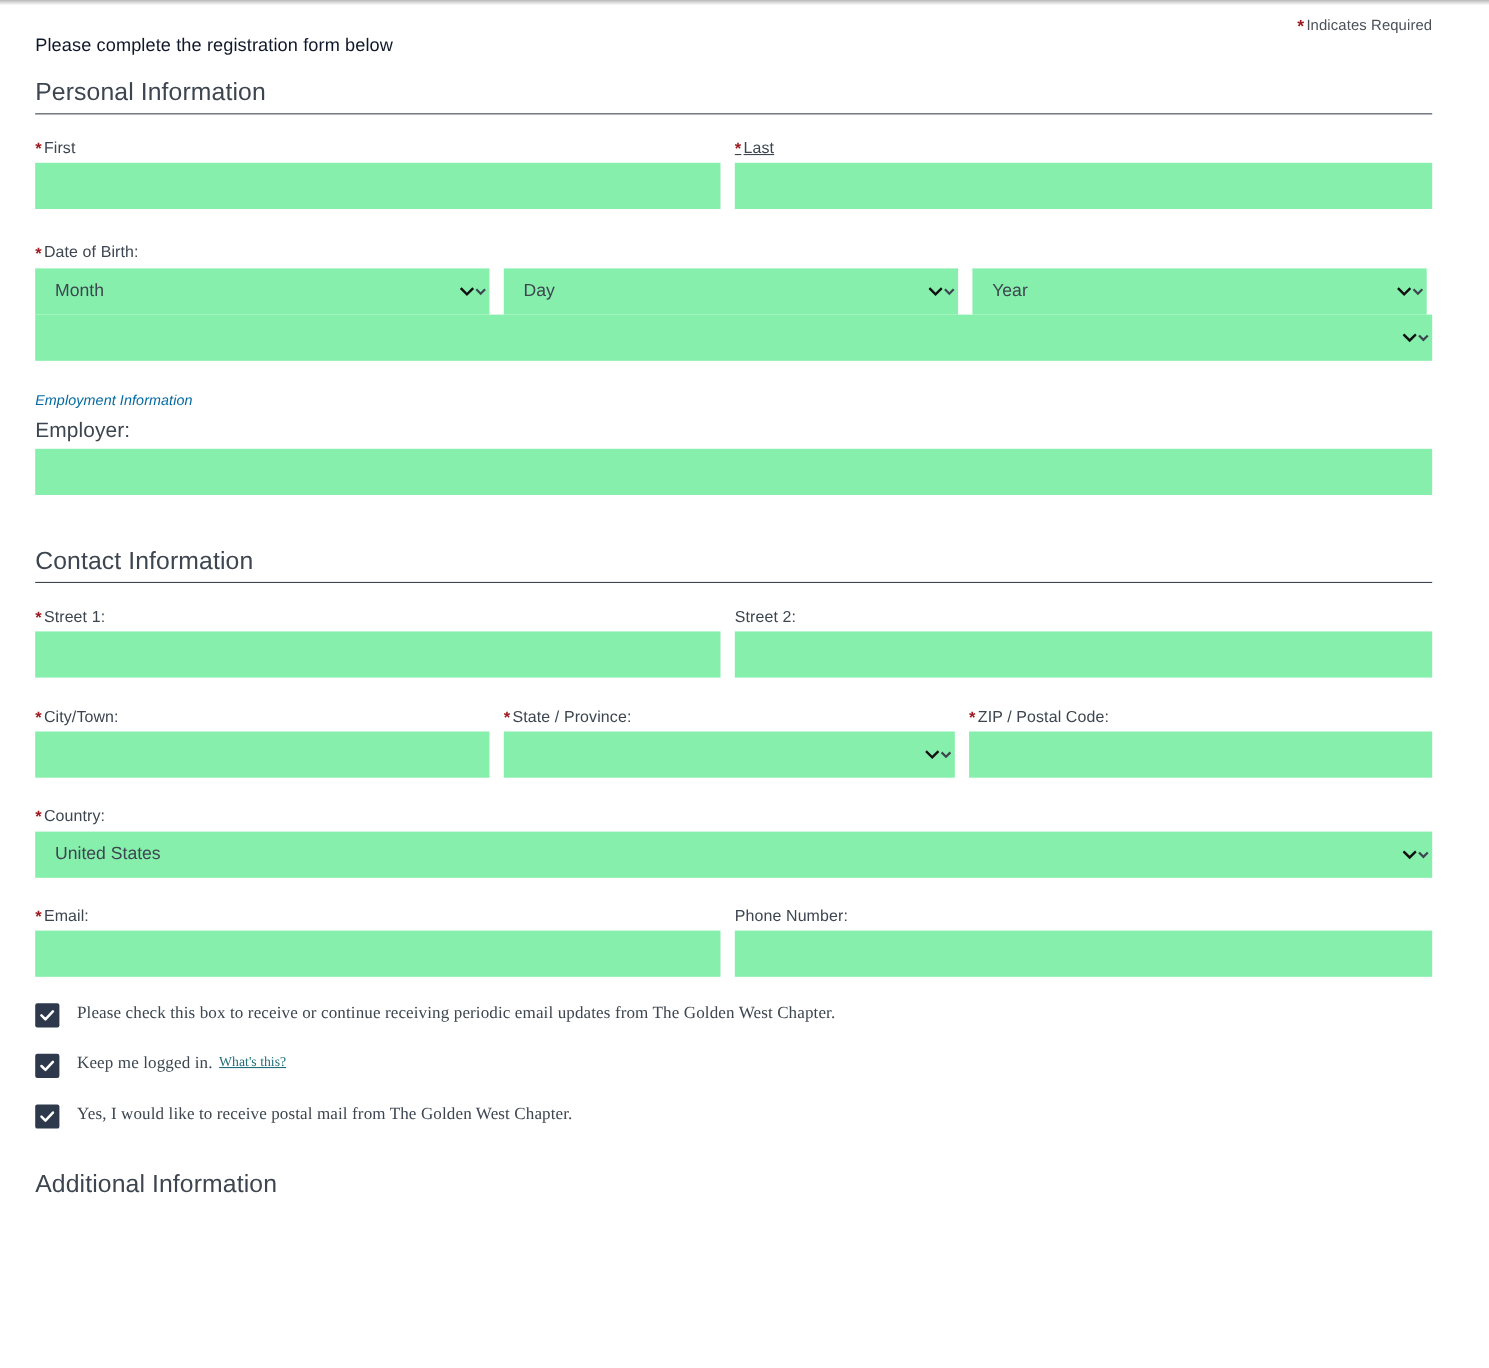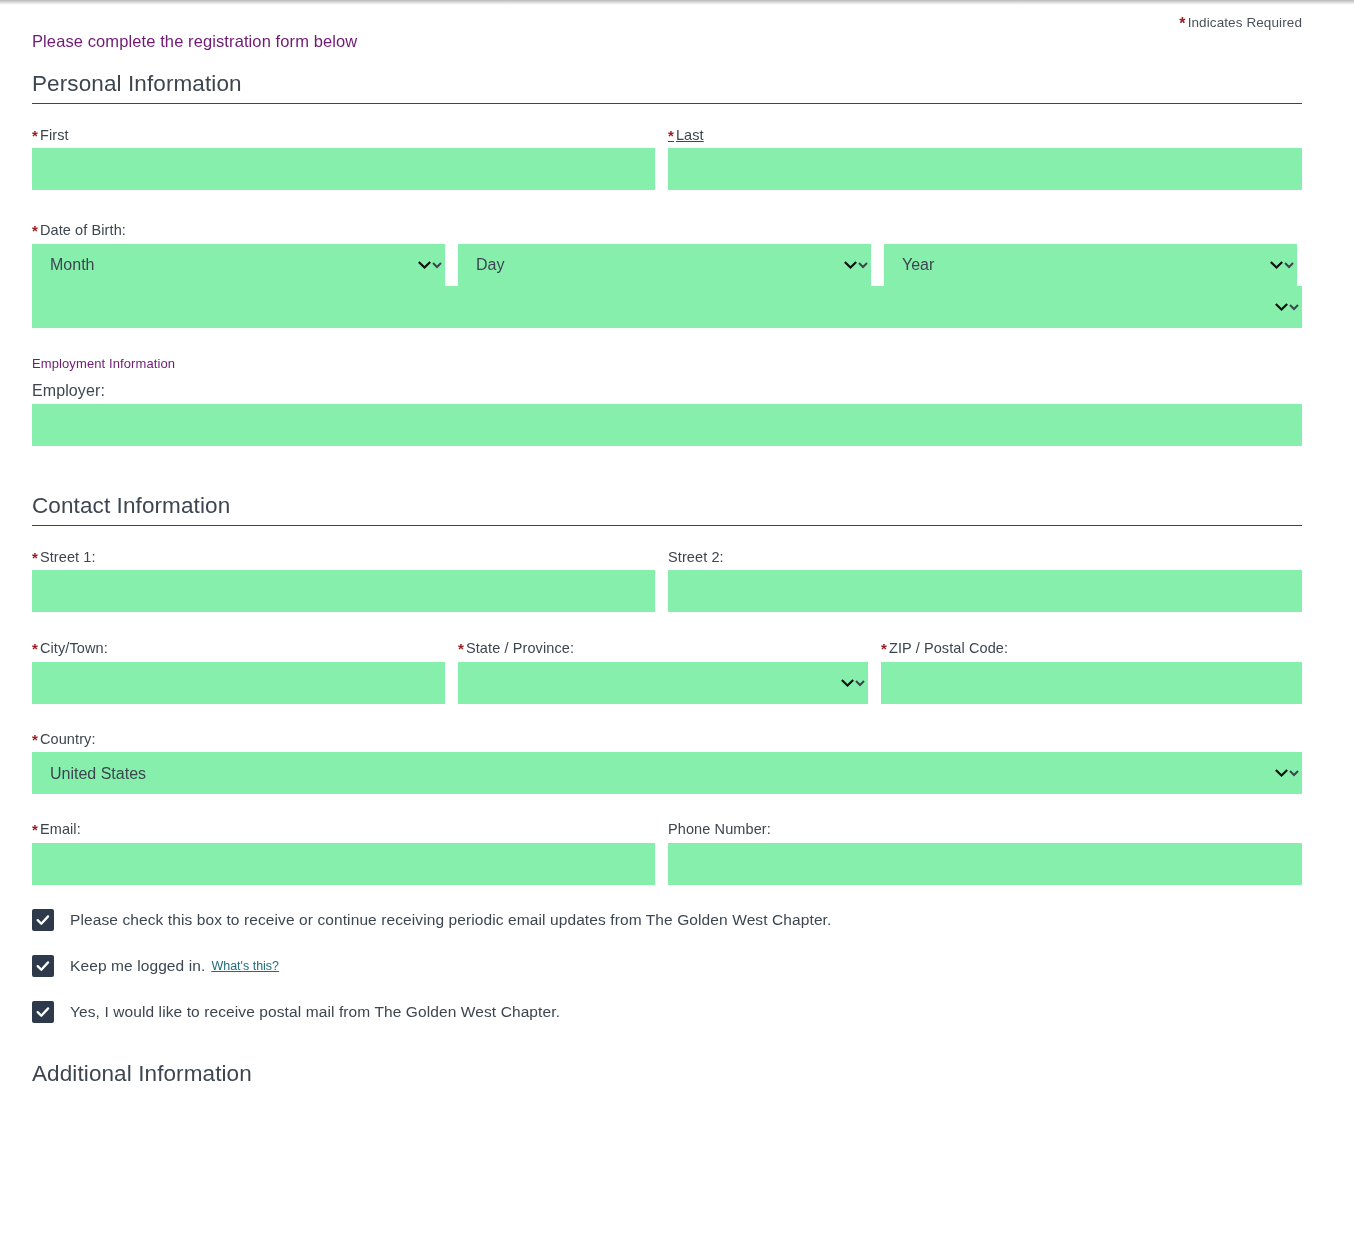--- a/index.html
+++ b/index.html
@@ -49,21 +49,21 @@
   .required-note .ast { font-size: 16px; vertical-align: -2px; }
 
   .content {
     position: absolute;
     left: 32px;
     top: 27px;
     width: 1270px;
   }
   .intro {
     font-size: 16.5px;
-    color: #701a75;
+    color: #0f172a;
     margin: 0 0 20px 0;
     letter-spacing: .1px;
   }
   h2.section-heading {
     font-size: 22.5px;
     font-weight: 400;
     color: #3d4650;
     margin: 0 0 6px 0;
     padding: 0;
     letter-spacing: .1px;
@@ -77,25 +77,26 @@
   .section-block { margin-bottom: 0; }
 
   .field-label {
     font-size: 14.5px;
     color: #3d4650;
     margin-bottom: 4px;
     line-height: 1.2;
     letter-spacing: .1px;
     white-space: nowrap;
   }
-  .field-label.big { font-size: 16px; }
+  .field-label.big { font-size: 19px; }
   .small-caption {
     font-size: 13px;
-    color: #701a75;
-    letter-spacing: .1px;
+    color: #0369a1;
+    letter-spacing: .1px;
+    font-style: italic;
   }
 
   .ctl {
     background: #86efac;
     border: none;
     border-radius: 0;
     height: 42px;
     width: 100%;
     font-family: "Liberation Sans", sans-serif;
     font-size: 16px;
@@ -148,22 +149,22 @@
   .r-country { margin-top: 27px; }
 
   .r-email { margin-top: 27px; }
   .r-email .c1 { width: 623px; }
   .r-email .gap { width: 13px; }
   .r-email .c2 { width: 634px; }
 
   .checks { margin-top: 24px; }
   .check-row {
     display: flex;
-    align-items: center;
     margin-bottom: 24px;
+    font-family: Liberation Serif, serif;
   }
   .check-row:last-child { margin-bottom: 0; }
   .cbox {
     width: 22px;
     height: 22px;
     background: #2e3a4c;
     border-radius: 2px;
     flex: 0 0 22px;
     position: relative;
     cursor: pointer;

